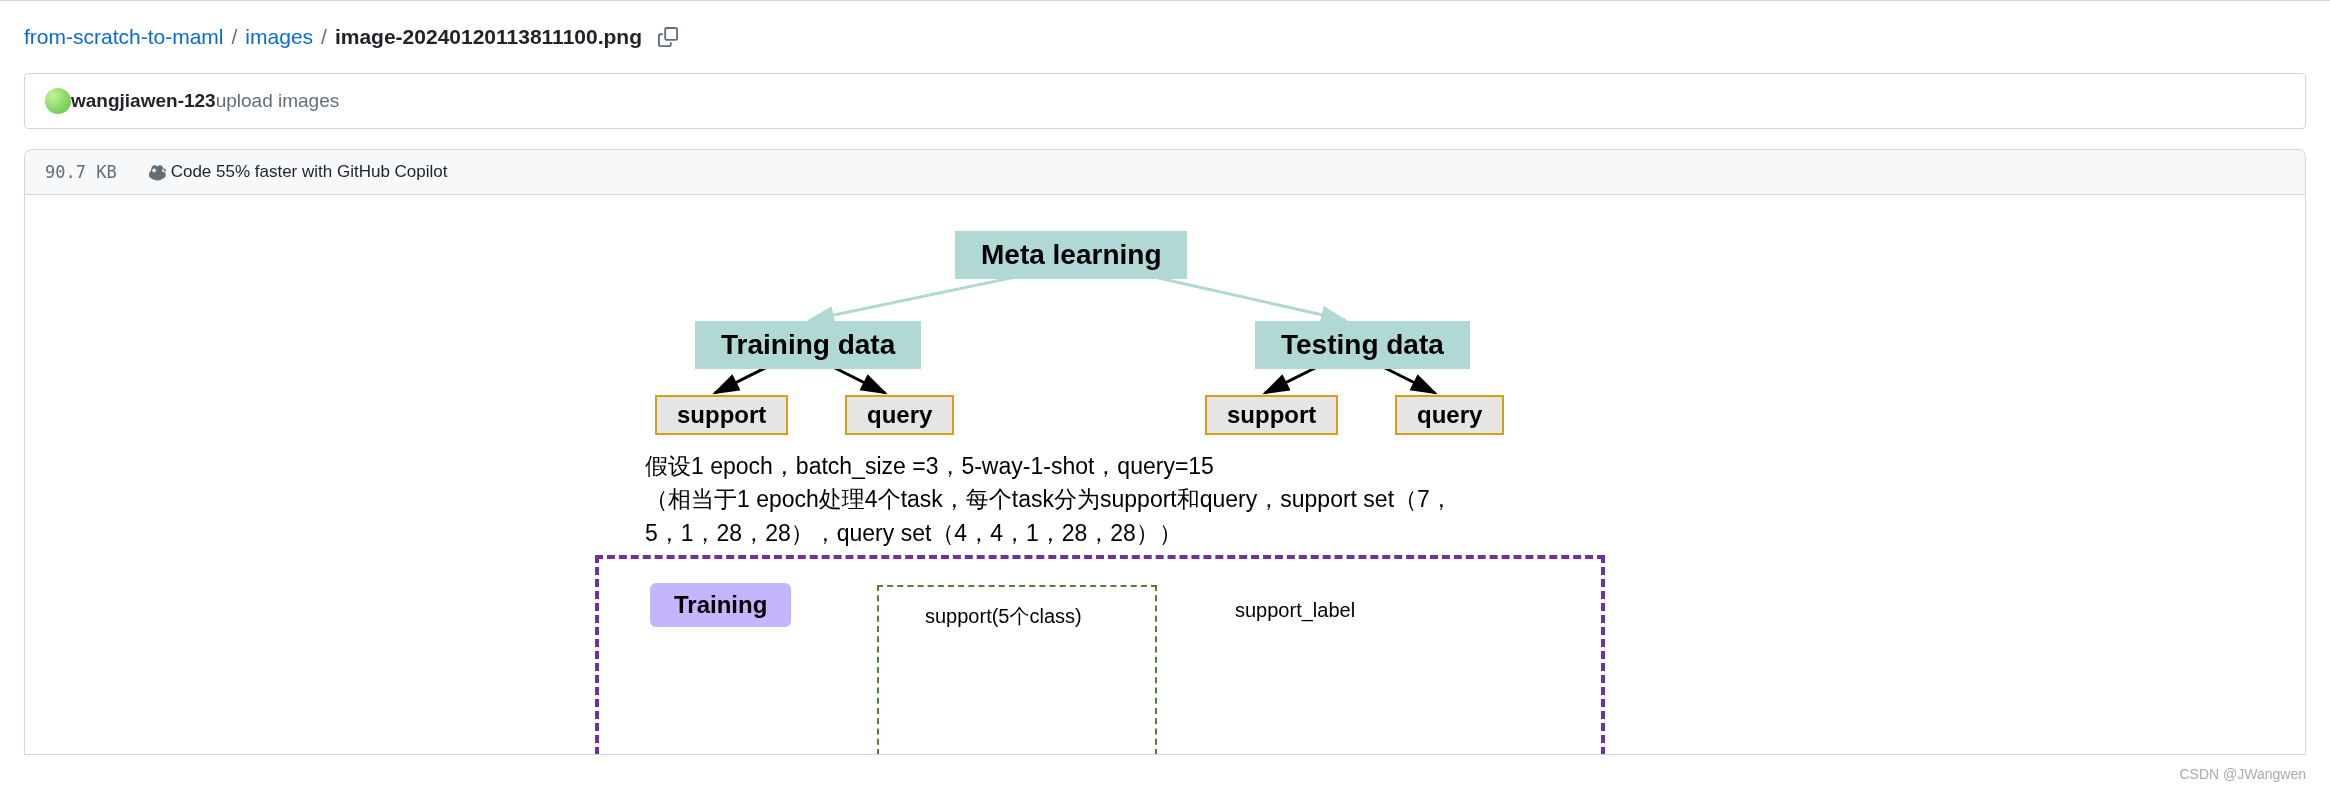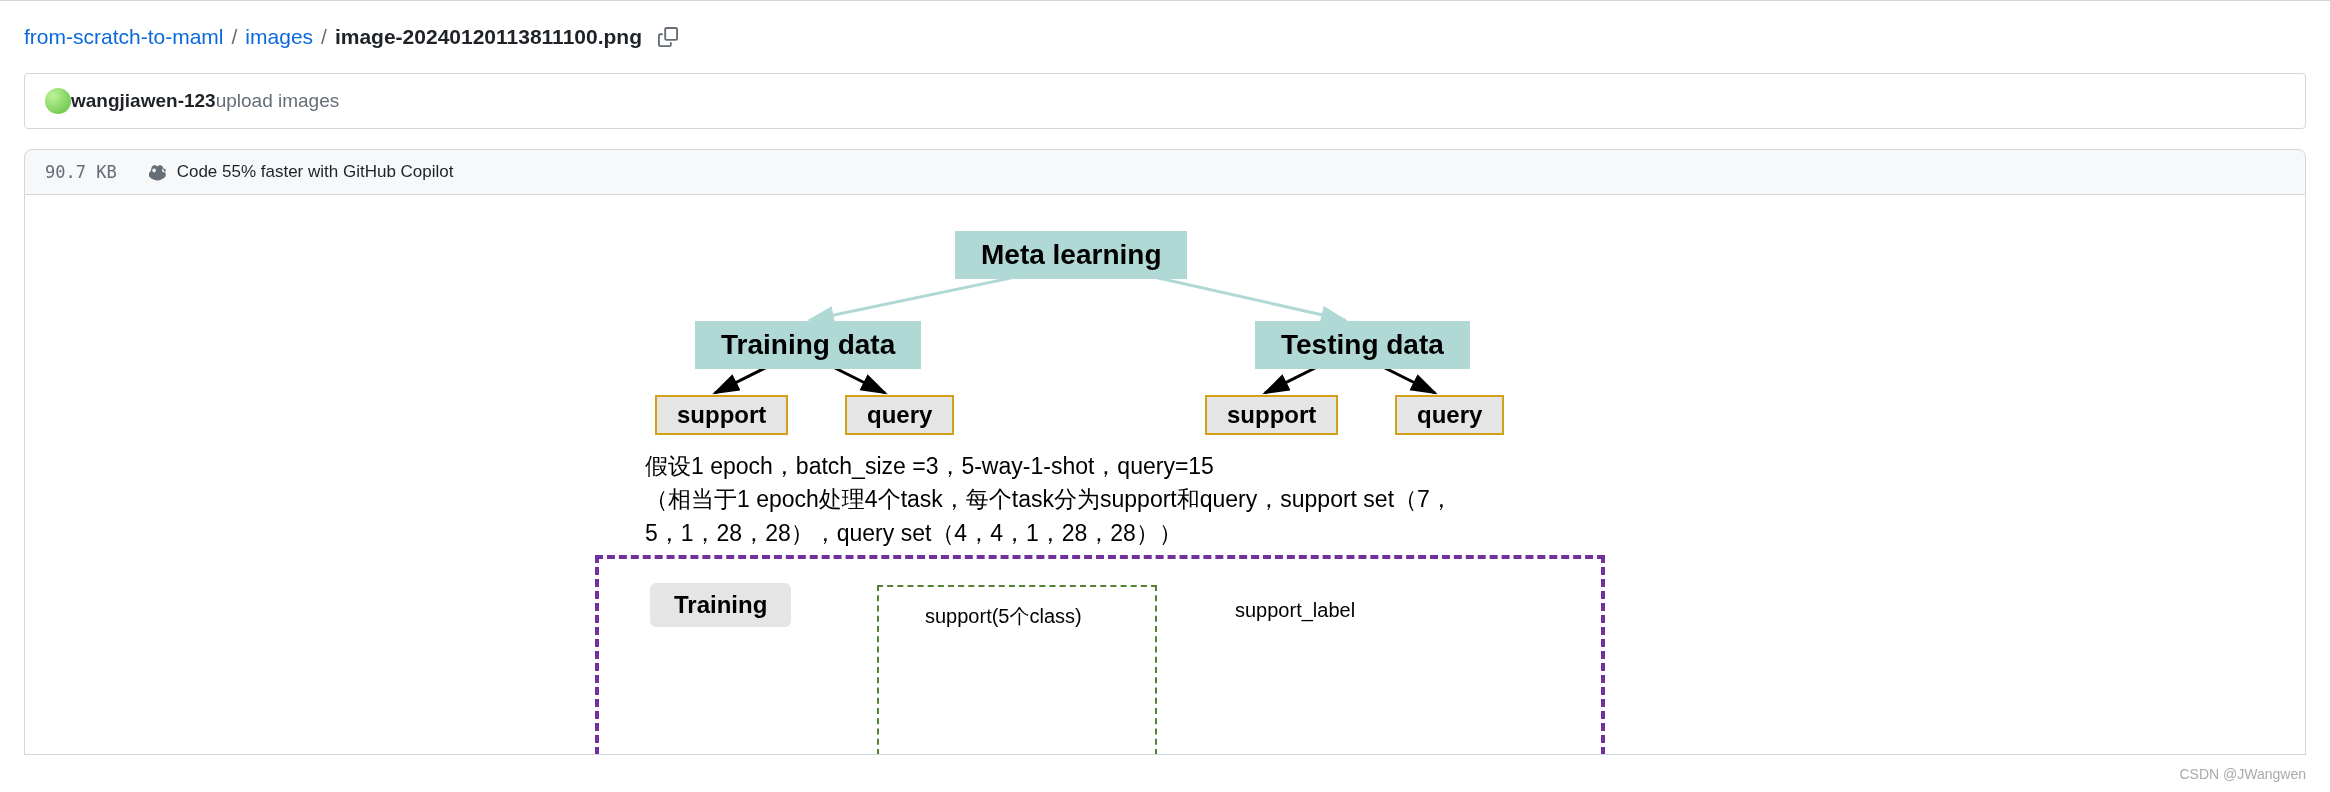--- a/index.html
+++ b/index.html
@@ -56,21 +56,21 @@
   gap: 32px;
   font-size: 17px;
 }
 .file-size {
   font-family: ui-monospace, SFMono-Regular, "SF Mono", Menlo, Consolas, monospace;
   color: #656d76;
 }
 .copilot-promo {
   display: flex;
   align-items: center;
-  gap: 8px;
+  gap: 2px;
   color: #1f2328;
 }
 .copilot-icon { display: inline-flex; }
 .file-content {
   margin: 0 24px;
   border: 1px solid #d0d7de;
   border-top: none;
   background: #fff;
   padding: 30px 0;
   display: flex;
@@ -105,21 +105,21 @@
 }
 .desc-text {
   position: absolute;
   font-family: Arial, "Microsoft YaHei", sans-serif;
   font-size: 23px;
   color: #000;
   line-height: 1.45;
 }
 .training-badge {
   position: absolute;
-  background: #e5e5e5;
+  background: #c4b5fd;
   border-radius: 6px;
   padding: 8px 24px;
   font-weight: 700;
   font-size: 24px;
   color: #000;
   font-family: Arial, sans-serif;
 }
 .dashed-purple {
   position: absolute;
   border: 4px dashed #7030a0;

